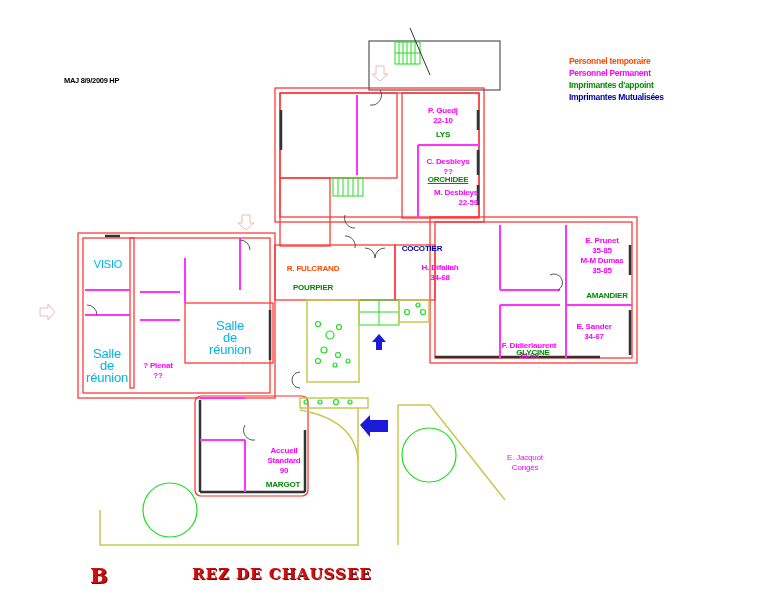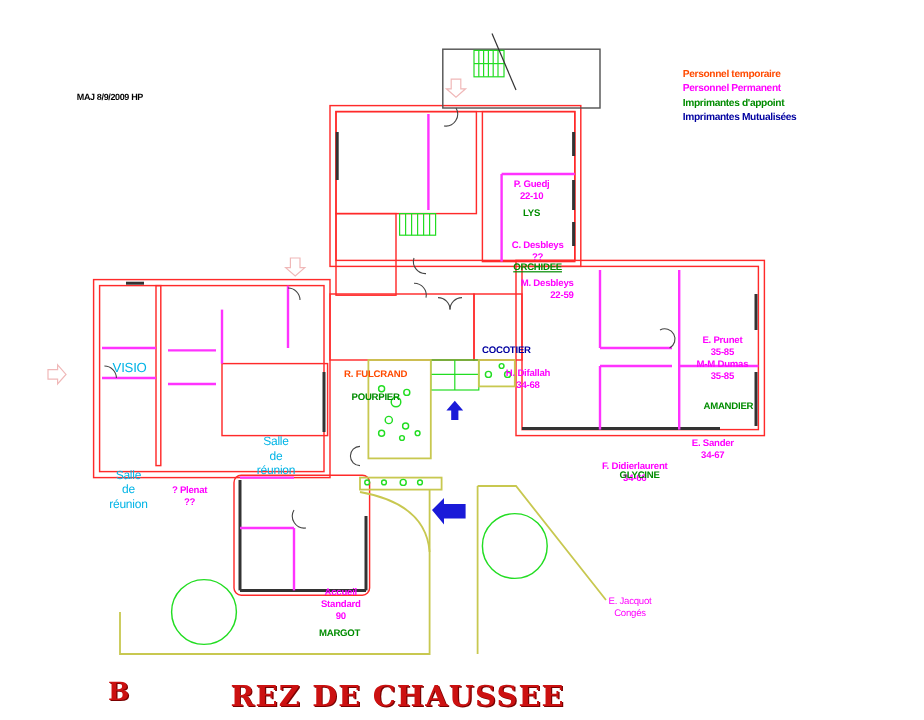--- a/index.html
+++ b/index.html
@@ -1,21 +1,21 @@
 <!DOCTYPE html>
 <html><head>
 <meta charset="utf-8">
 <style>
   html, body { margin:0; padding:0; background:#ffffff; }
   body { width:770px; height:600px; position:relative; overflow:hidden; font-family:"Liberation Sans", sans-serif; }
   svg.plan { position:absolute; left:0; top:0; width:770px; height:600px; }
-  .lbl { position:absolute; font-family:"Liberation Sans", sans-serif; font-weight:bold; font-size:8px; line-height:10px; text-align:center; white-space:nowrap; letter-spacing:-0.2px;margin-top:43px; }
+  .lbl { position:absolute; font-family:"Liberation Sans", sans-serif; font-weight:bold; font-size:8px; line-height:10px; text-align:center; white-space:nowrap; letter-spacing:-0.2px; }
   .mag { color:#ff00ff; }
   .grn { color:#008c00; }
-  .cyan { color:#00b4e6; font-weight:normal; font-size:10px; line-height:12px; }
+  .cyan { color:#00b4e6; font-weight:normal; font-size:13px; line-height:12px; }
   .org { color:#ff4a00; }
   .navy { color:#0000a0; }
   .legend { position:absolute; left:551px; top:55px; font-size:8.5px; line-height:12px; font-weight:bold; letter-spacing:-0.3px; }
   .legend div { white-space:nowrap;margin-left:18px; }
   .maj { position:absolute; left:64px; top:76px; font-size:7.5px; font-weight:bold; color:#000; letter-spacing:-0.3px; }
   .title { position:absolute; top:563px; font-family:"DejaVu Serif", serif; font-weight:bold; color:#cc1111; font-size:21px; letter-spacing:1px; text-shadow:1px 1px 0 #7a0000; }
 </style>
 </head>
 <body>
 
@@ -234,13 +234,13 @@
   <div>90</div>
 </div>
 <div class="lbl grn" style="left:260px;top:480px;width:46px;">MARGOT</div>
 
 <div class="lbl mag" style="left:500px;top:453px;width:50px;font-weight:normal;">
   <div>E. Jacquot</div>
   <div>Congés</div>
 </div>
 
 <div class="title" style="left:90px;">B</div>
-<div class="title" style="left:192px;font-size:24px;top:565px;">REZ DE CHAUSSEE</div>
+<div class="title" style="left:192px;font-size:15px;top:565px;">REZ DE CHAUSSEE</div>
 
 </body></html>

